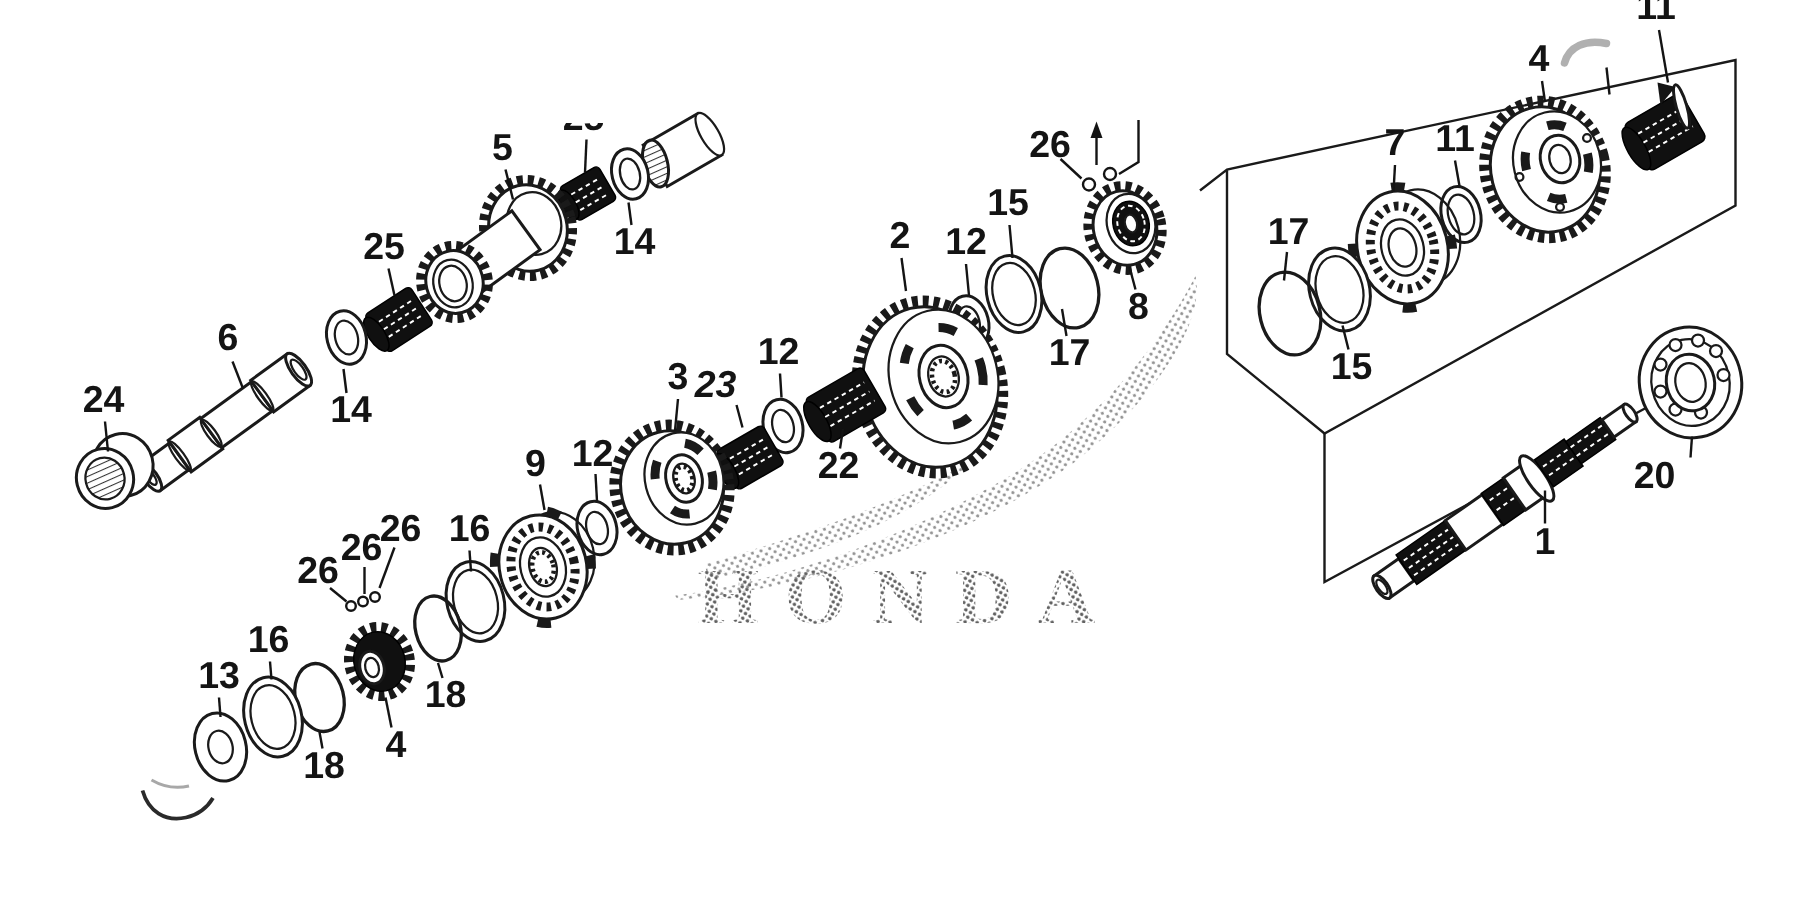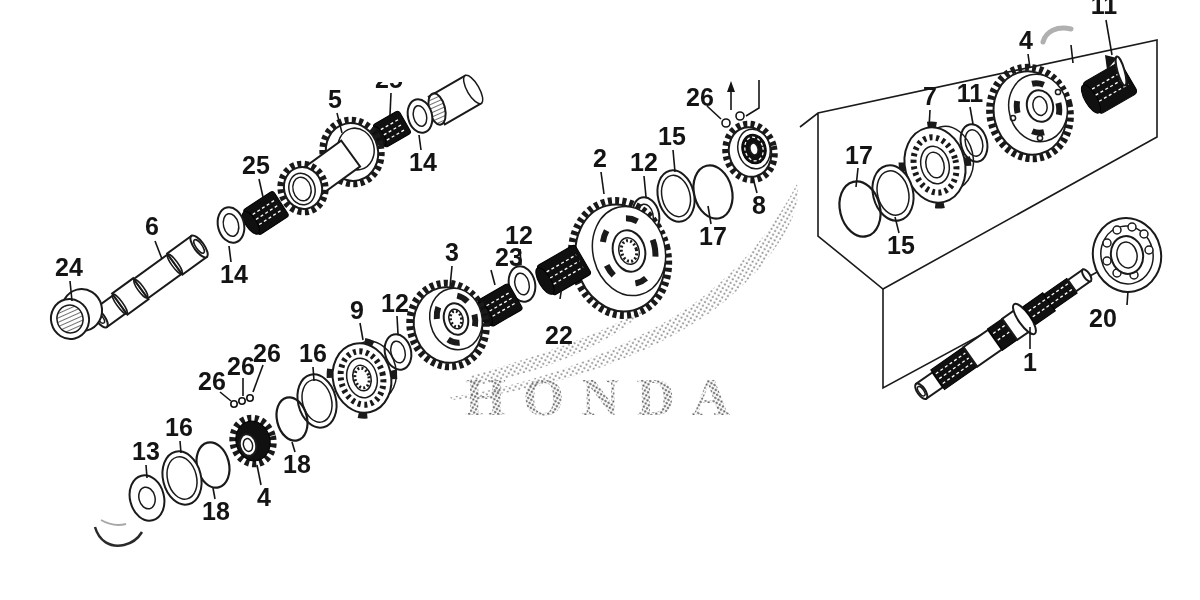--- a/index.html
+++ b/index.html
@@ -346,23 +346,23 @@
       <div class="callout" style="left: 216px; top: 511px;">18</div>
       <div class="callout" style="left: 264px; top: 497px;">4</div>
       <div class="callout" style="left: 297px; top: 464px;">18</div>
       <div class="callout" style="left: 313px; top: 353px;">16</div>
       <div class="callout" style="left: 212px; top: 381px;">26</div>
       <div class="callout" style="left: 241px; top: 366px;">26</div>
       <div class="callout" style="left: 267px; top: 353px;">26</div>
       <div class="callout" style="left: 357px; top: 310px;">9</div>
       <div class="callout" style="left: 395px; top: 303px;">12</div>
       <div class="callout" style="left: 452px; top: 252px;">3</div>
-      <div class="callout" style="left: 509px; top: 257px;">23</div>
+      <div class="callout" style="left: 477px; top: 257px; font-style: italic;">23</div>
       <div class="callout" style="left: 519px; top: 235px;">12</div>
-      <div class="callout" style="left: 559px; top: 311px; margin-top: 24px;">22</div>
+      <div class="callout" style="left: 559px; top: 311px;">22</div>
       <div class="callout" style="left: 600px; top: 158px;">2</div>
       <div class="callout" style="left: 644px; top: 162px;">12</div>
       <div class="callout" style="left: 672px; top: 136px;">15</div>
       <div class="callout" style="left: 713px; top: 236px;">17</div>
       <div class="callout" style="left: 700px; top: 97px;">26</div>
       <div class="callout" style="left: 759px; top: 205px;">8</div>
       <div class="callout" style="left: 859px; top: 155px;">17</div>
       <div class="callout" style="left: 901px; top: 245px;">15</div>
       <div class="callout" style="left: 930px; top: 96px;">7</div>
       <div class="callout" style="left: 970px; top: 93px;">11</div>

